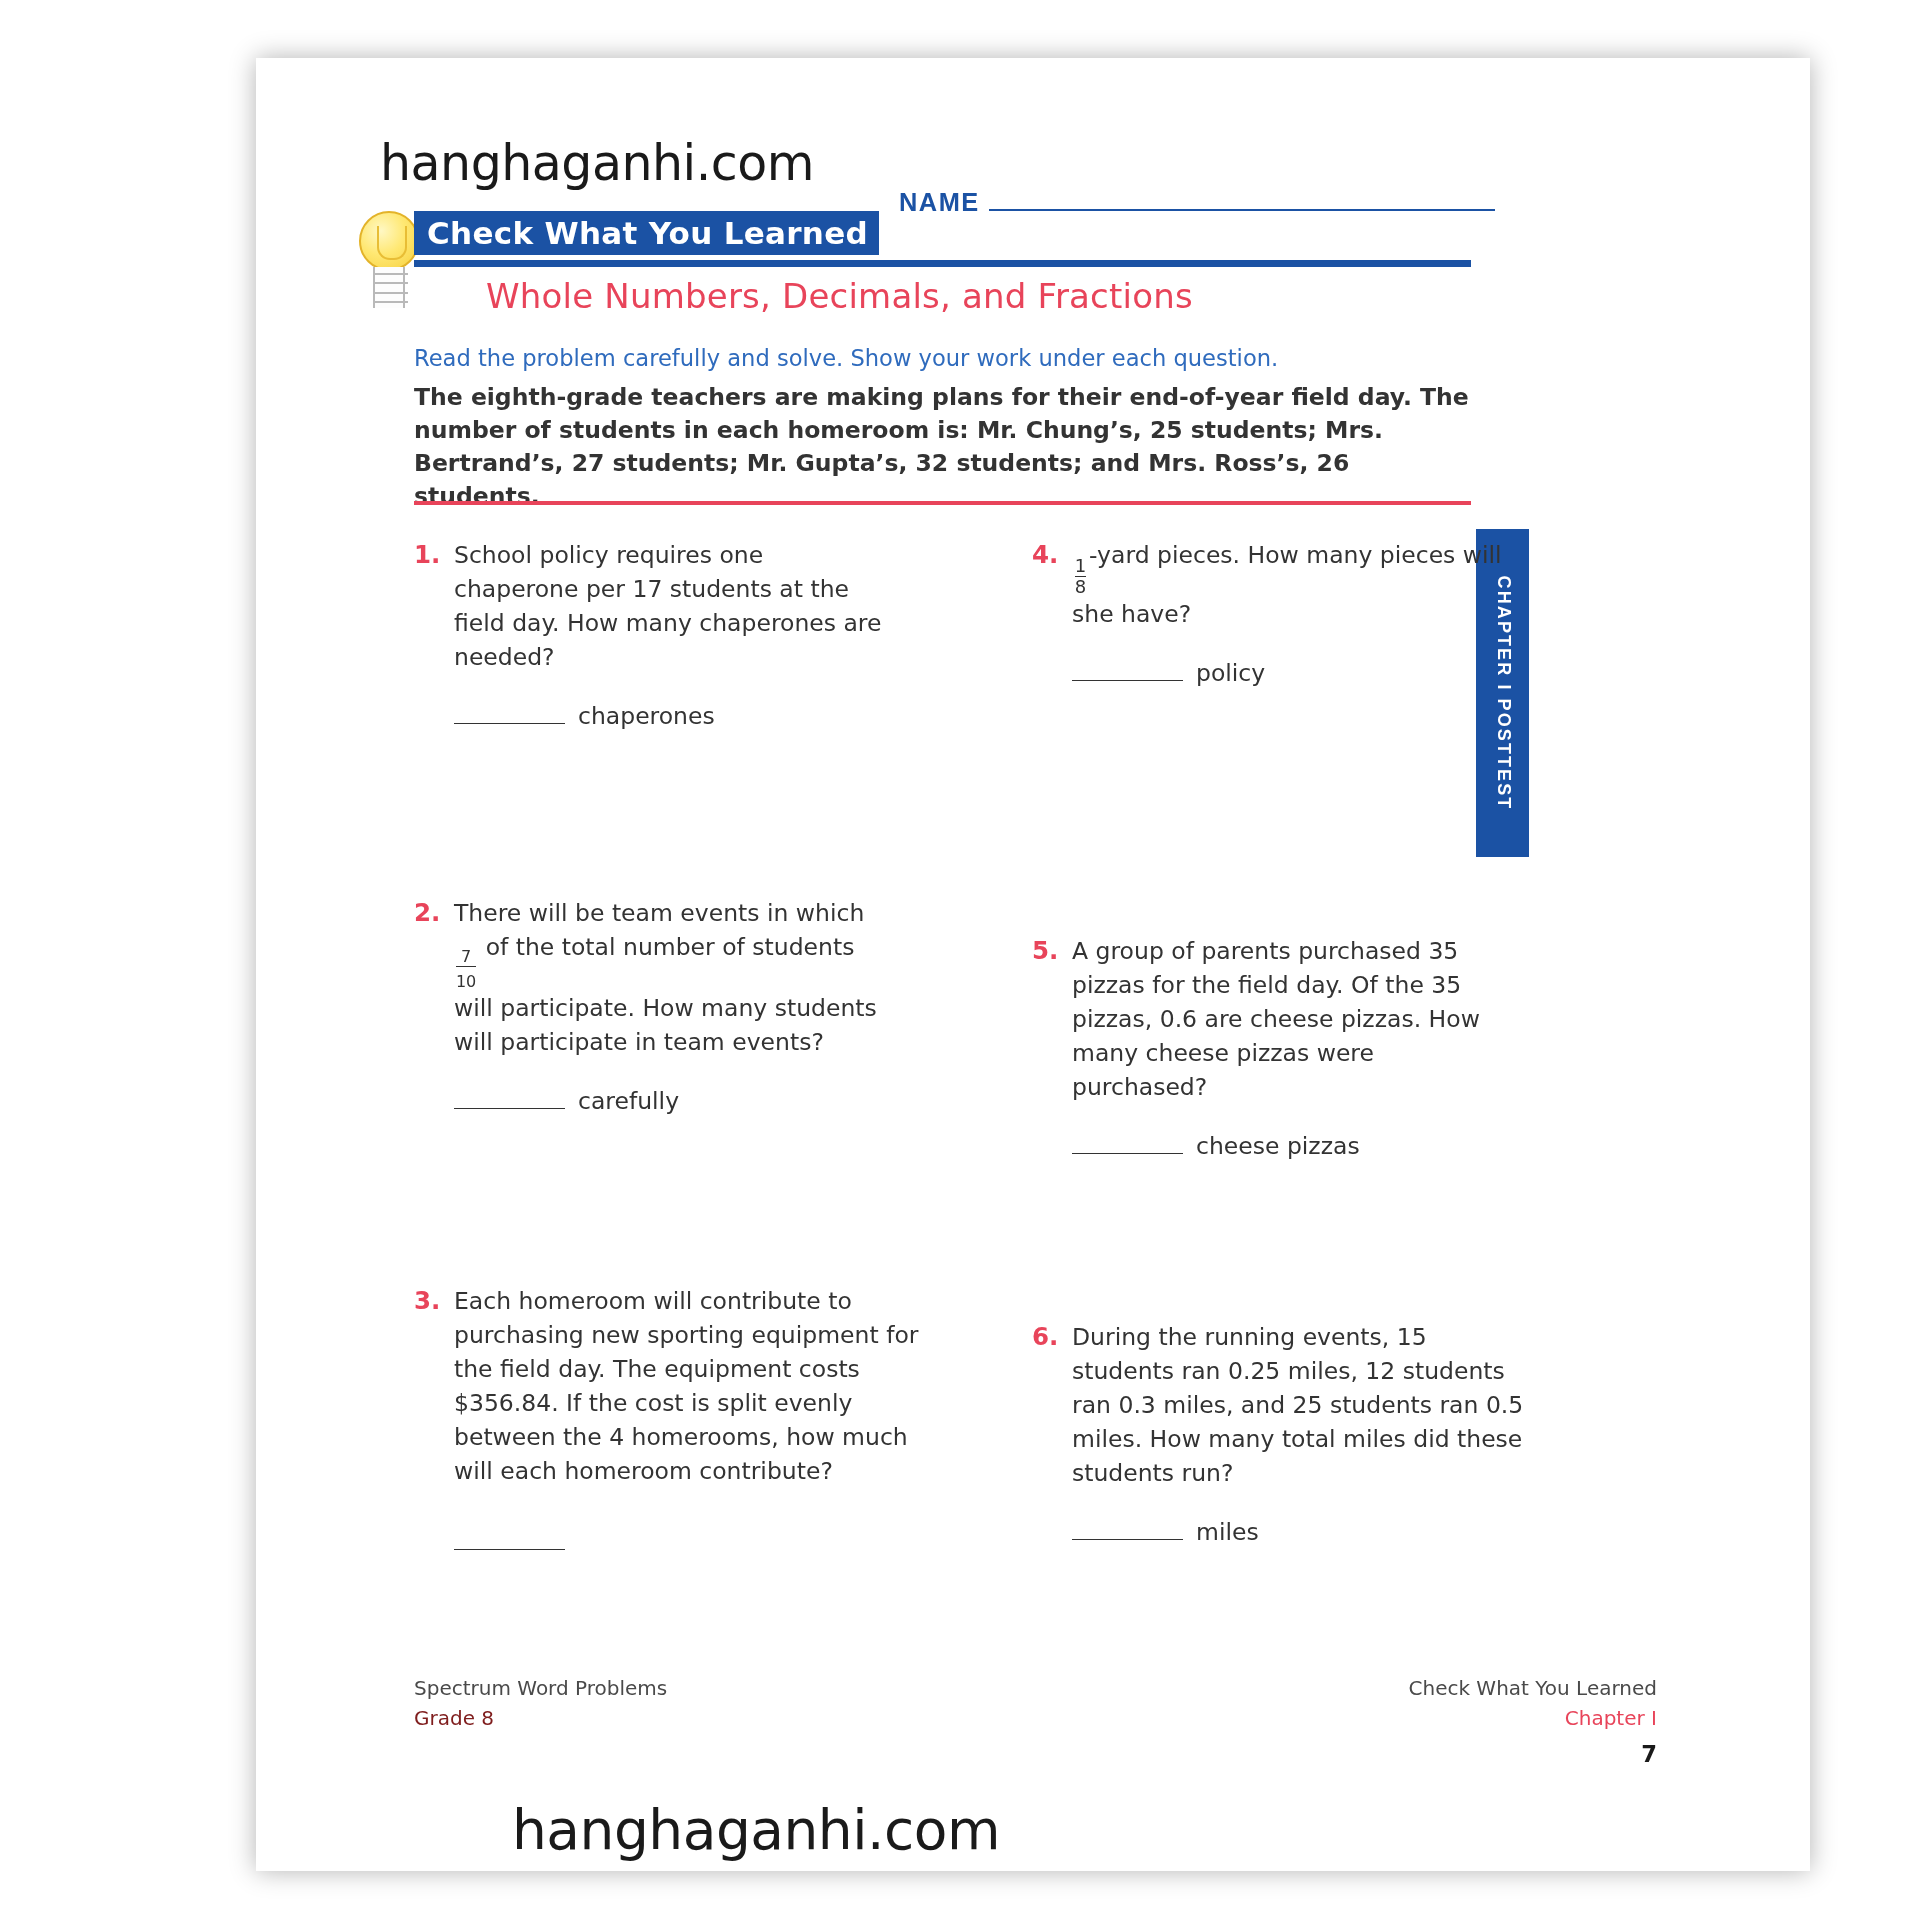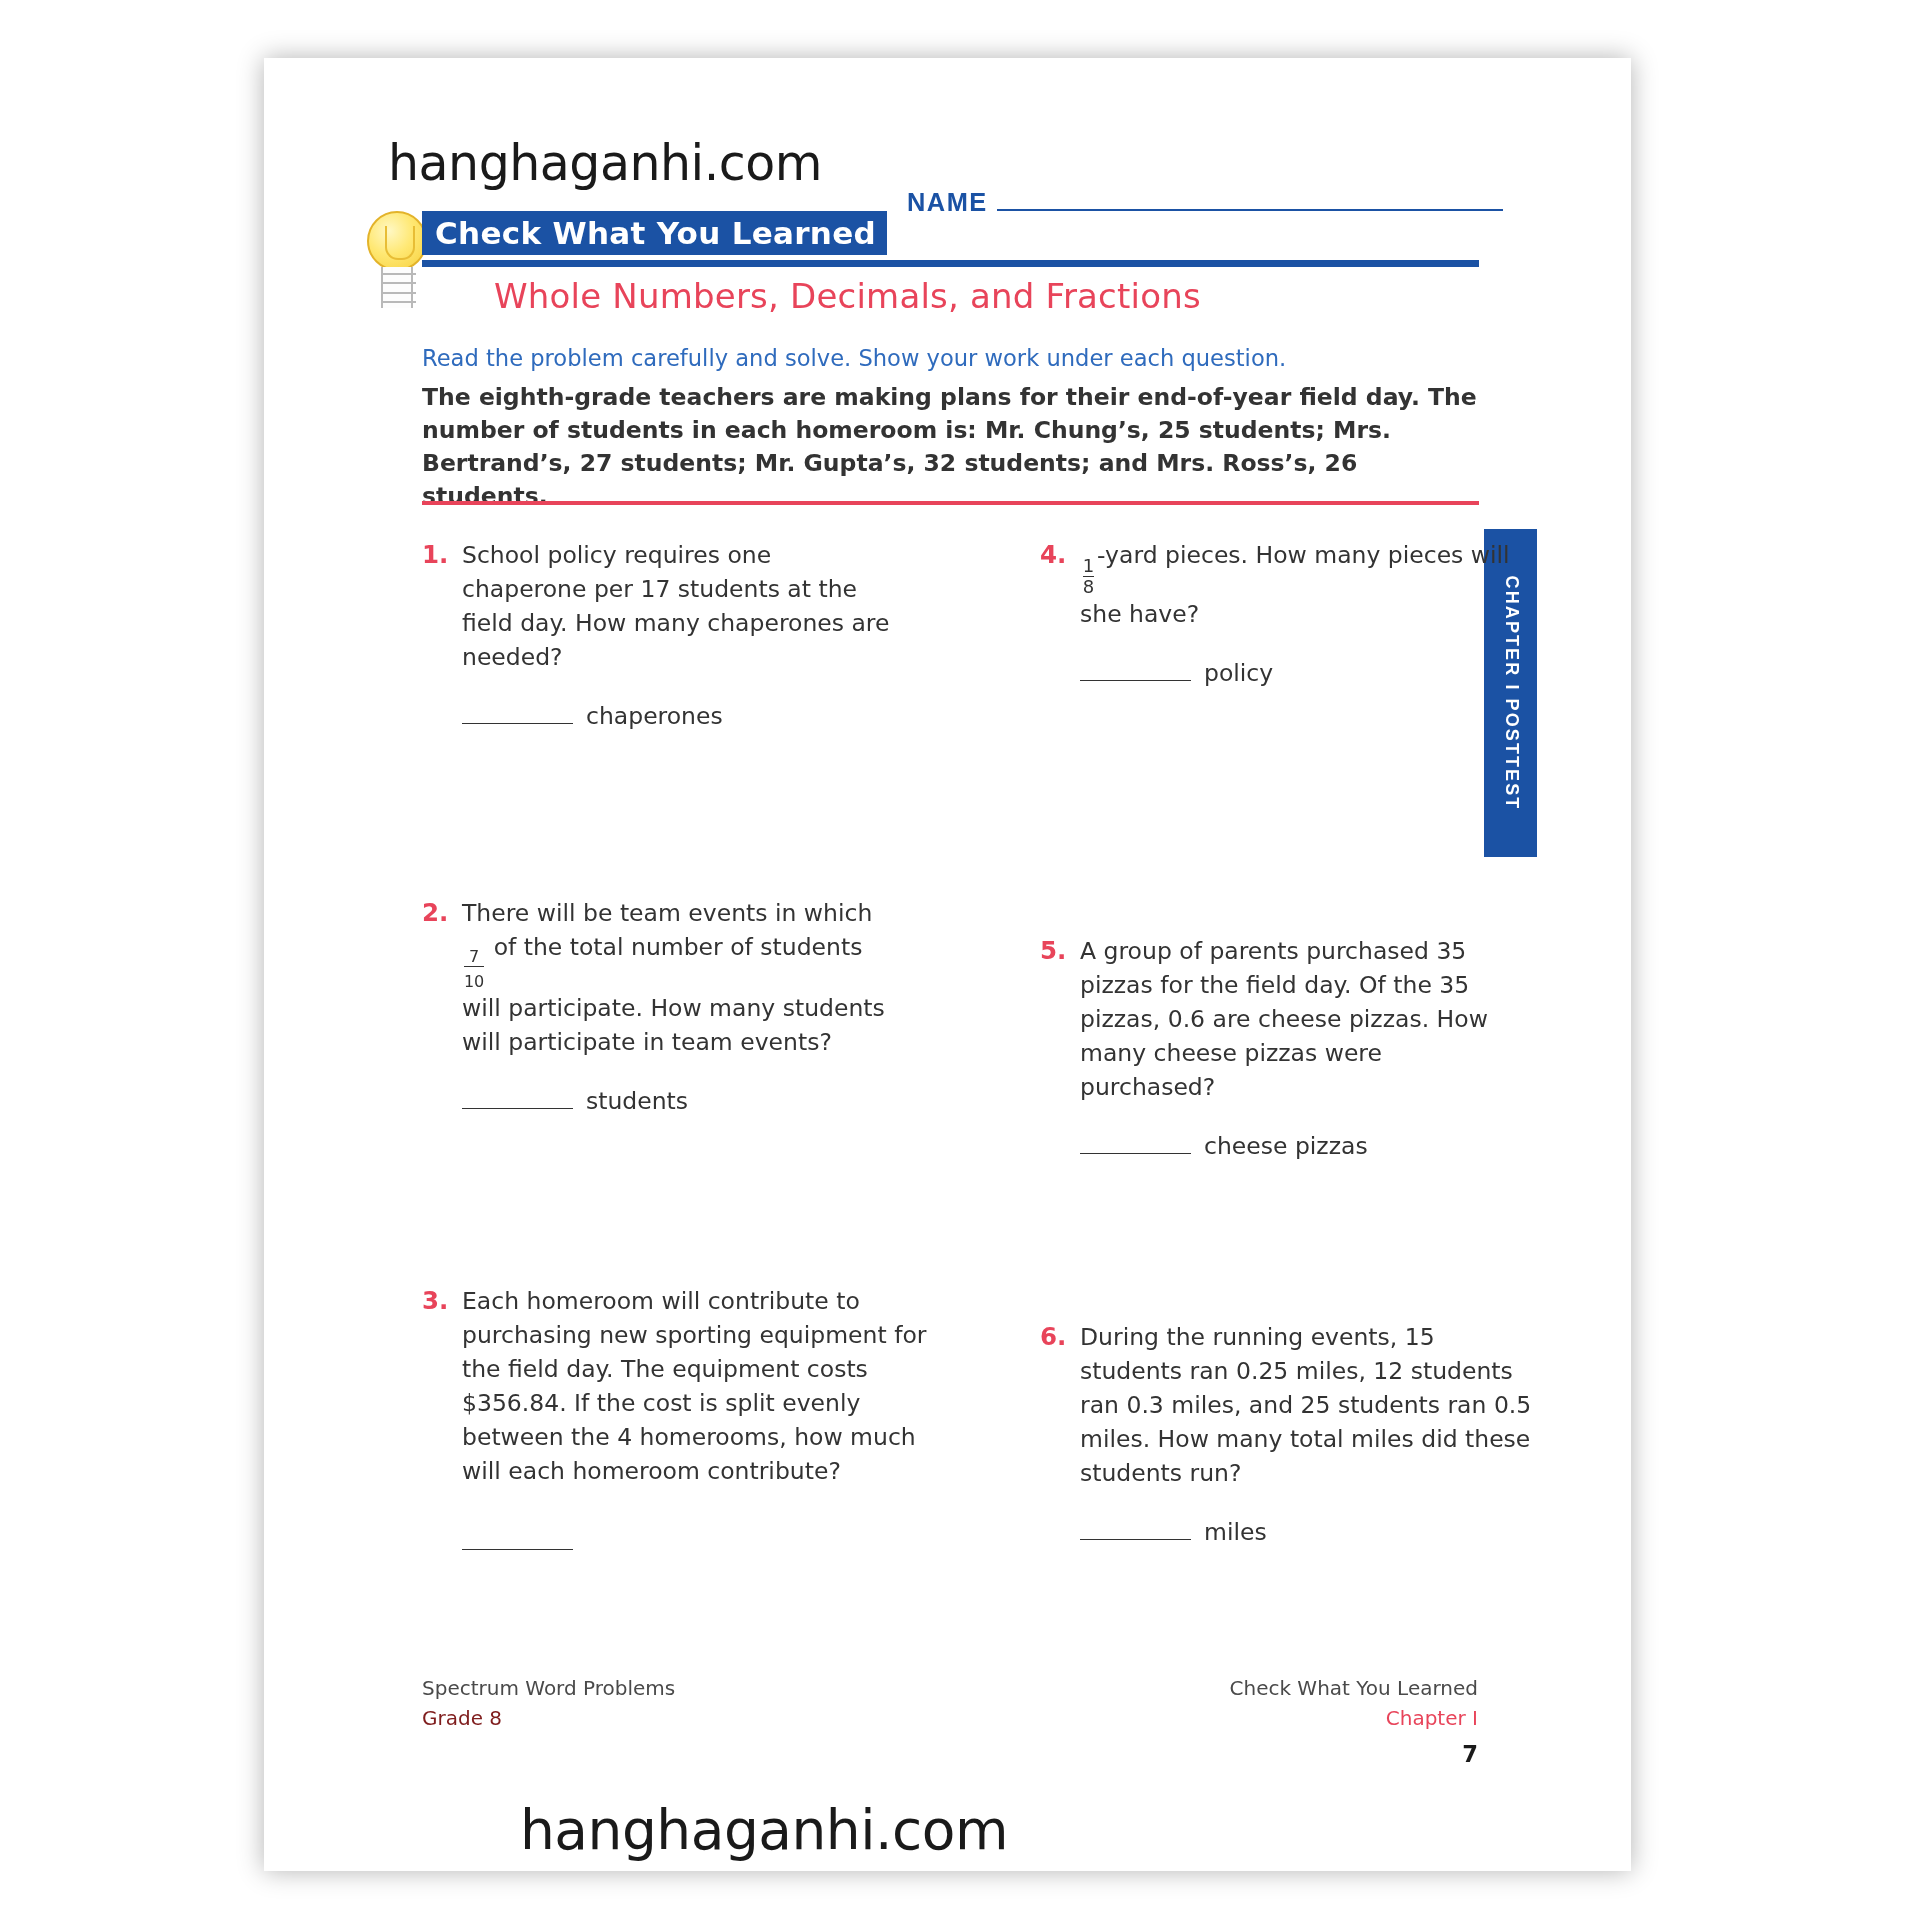--- a/index.html
+++ b/index.html
@@ -15,23 +15,23 @@
   .canvas {
     position: relative;
     width: 1928px;
     height: 1928px;
     background: #ffffff;
   }
 
   
   .page {
     position: absolute;
-    left: 264px;
+    left: 256px;
     top: 58px;
-    width: 1367px;
+    width: 1554px;
     height: 1813px;
     background: #ffffff;
     box-shadow: 0 0 24.5px rgba(0,0,0,0.30);
   }
 
   
   .watermark {
     position: absolute;
     color: #1a1a1a;
     font-family: "DejaVu Sans", sans-serif;
@@ -331,21 +331,21 @@
       <div>
         <div class="q-body">
           <span>There will be team events in which</span><br>
           <span class="frac">
               <span class="num">7</span>
               <span class="den">10</span>
             </span>
           <span>of the total number of students will participate. How many students will participate in team events?</span>
         </div>
         <div class="answer">
-          <span class="blank"></span><span>students</span>
+          <span class="blank"></span><span>carefully</span>
         </div>
       </div>
     </div>
 
     <div class="q" style="left:158px; top:1226px; width:513px;">
       <div class="q-num">3.</div>
       <div>
         <div class="q-body">Each homeroom will contribute to purchasing new sporting equipment for the field day. The equipment costs $356.84. If the cost is split evenly between the 4 homerooms, how much will each homeroom contribute?</div>
         <div class="answer" style="margin-top:40px">
           <span class="blank"></span><span></span>

